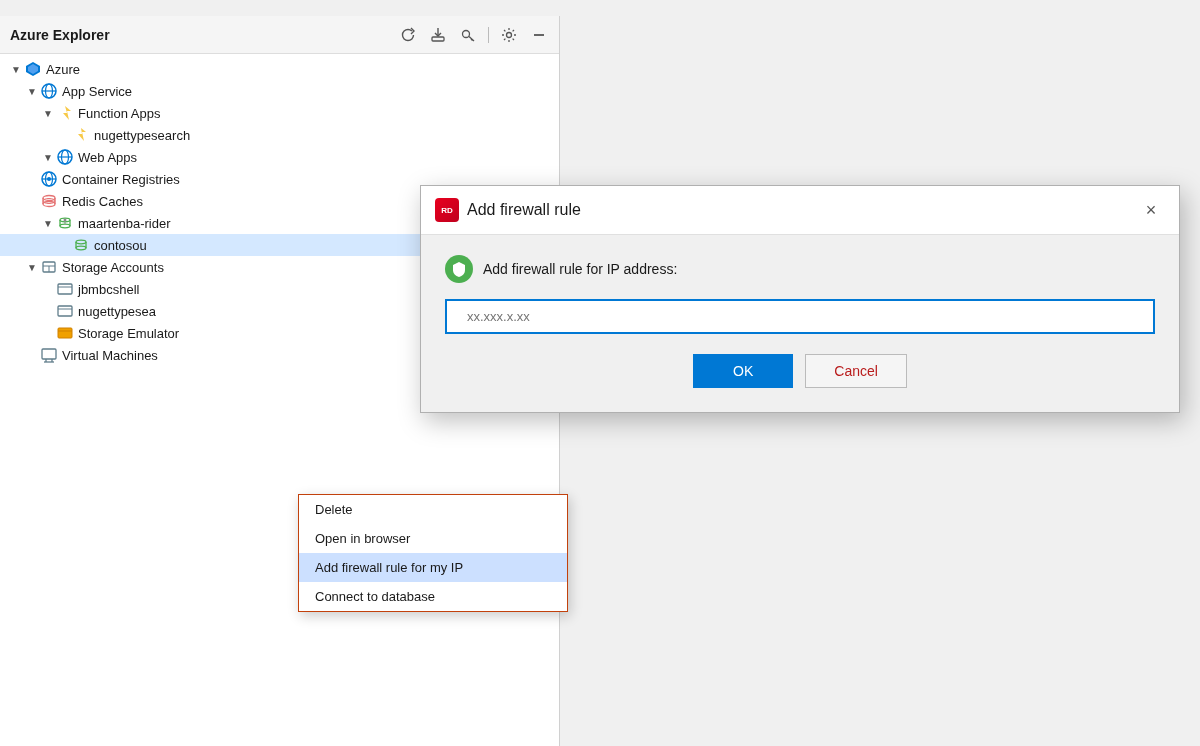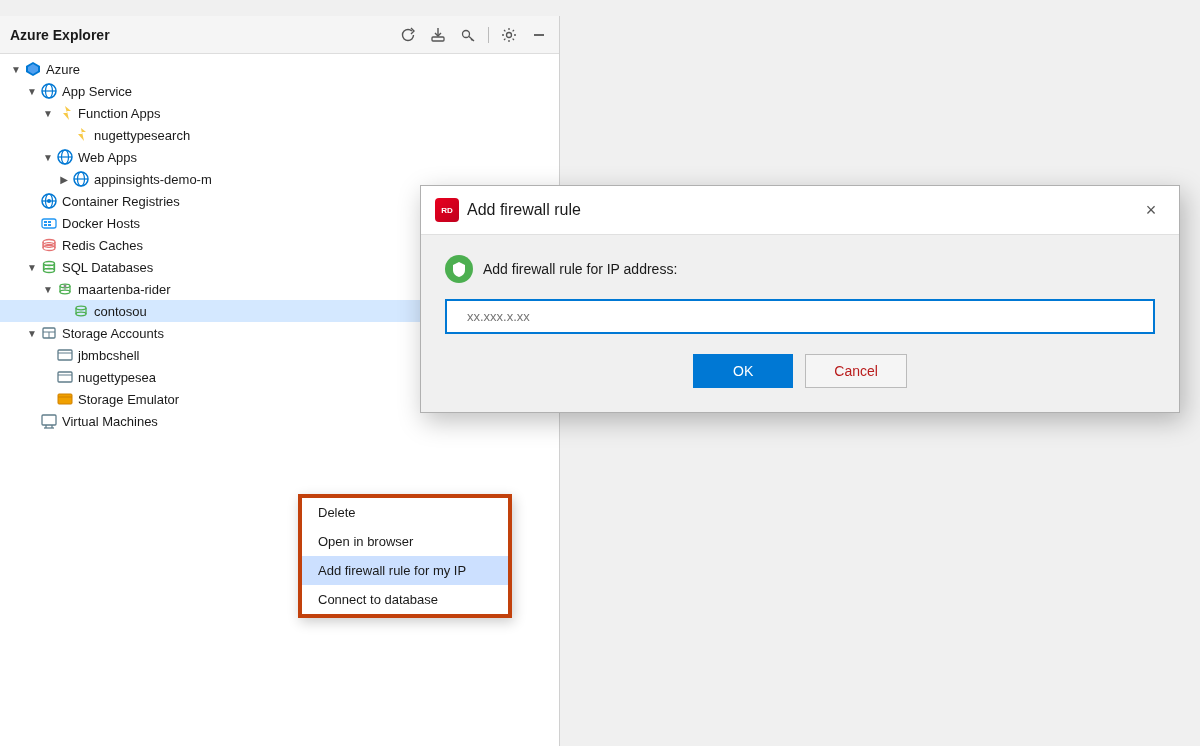--- a/index.html
+++ b/index.html
@@ -125,23 +125,23 @@
       width: 16px;
       height: 16px;
       flex-shrink: 0;
     }
 
     
     .context-menu {
       position: absolute;
       top: 494px;
       left: 298px;
-      width: 214px;
+      width: 270px;
       background: #ffffff;
-      border: 4px solid #c2410c;
+      border: 1px solid #c2410c;
       box-shadow: 2px 4px 12px rgba(0,0,0,0.2);
       z-index: 100;
     }
 
     .context-menu-item {
       padding: 7px 16px;
       cursor: pointer;
       font-size: 13px;
       color: #1a1a1a;
     }
@@ -402,86 +402,49 @@
       <span class="node-icon">
         <svg class="svg-icon" viewBox="0 0 16 16">
           <circle cx="8" cy="8" r="7" fill="none" stroke="#0078d4" stroke-width="1.5"></circle>
           <ellipse cx="8" cy="8" rx="3.5" ry="7" fill="none" stroke="#0078d4" stroke-width="1.2"></ellipse>
           <line x1="1" y1="8" x2="15" y2="8" stroke="#0078d4" stroke-width="1.2"></line>
         </svg>
       </span>
       <span class="node-label">Web Apps</span>
     </div>
 
-    <div class="tree-item indent-4">
-      <span class="expand-arrow collapsed"></span>
-      <span class="node-icon">
-        <svg class="svg-icon" viewBox="0 0 16 16">
-          <circle cx="8" cy="8" r="7" fill="none" stroke="#0078d4" stroke-width="1.5"></circle>
-          <ellipse cx="8" cy="8" rx="3.5" ry="7" fill="none" stroke="#0078d4" stroke-width="1.2"></ellipse>
-          <line x1="1" y1="8" x2="15" y2="8" stroke="#0078d4" stroke-width="1.2"></line>
-        </svg>
-      </span>
-      <span class="node-label">appinsights-demo-m</span>
-    </div>
 
     <div class="tree-item indent-2">
       <span class="expand-arrow leaf"></span>
       <span class="node-icon">
         <svg class="svg-icon" viewBox="0 0 16 16">
           <circle cx="8" cy="8" r="7" fill="none" stroke="#0078d4" stroke-width="1.5"></circle>
           <ellipse cx="8" cy="8" rx="3.5" ry="7" fill="none" stroke="#0078d4" stroke-width="1.2"></ellipse>
           <line x1="1" y1="8" x2="15" y2="8" stroke="#0078d4" stroke-width="1.2"></line>
           <circle cx="8" cy="8" r="2" fill="#0078d4"></circle>
         </svg>
       </span>
       <span class="node-label">Container Registries</span>
     </div>
 
-    <div class="tree-item indent-2">
-      <span class="expand-arrow leaf"></span>
-      <span class="node-icon">
-        <svg class="svg-icon" viewBox="0 0 16 16">
-          <rect x="1" y="4" width="14" height="9" rx="2" fill="none" stroke="#2196f3" stroke-width="1.3"></rect>
-          <rect x="3" y="6" width="3" height="2" fill="#2196f3"></rect>
-          <rect x="7" y="6" width="3" height="2" fill="#2196f3"></rect>
-          <rect x="7" y="9" width="3" height="2" fill="#2196f3"></rect>
-          <rect x="3" y="9" width="3" height="2" fill="#2196f3"></rect>
-        </svg>
-      </span>
-      <span class="node-label">Docker Hosts</span>
-    </div>
 
     <div class="tree-item indent-2">
       <span class="expand-arrow leaf"></span>
       <span class="node-icon">
         <svg class="svg-icon" viewBox="0 0 16 16">
           <ellipse cx="8" cy="5" rx="6" ry="2.5" fill="none" stroke="#e57373" stroke-width="1.3"></ellipse>
           <line x1="2" y1="5" x2="2" y2="11" stroke="#e57373" stroke-width="1.3"></line>
           <line x1="14" y1="5" x2="14" y2="11" stroke="#e57373" stroke-width="1.3"></line>
           <ellipse cx="8" cy="11" rx="6" ry="2.5" fill="none" stroke="#e57373" stroke-width="1.3"></ellipse>
           <ellipse cx="8" cy="8" rx="6" ry="2.5" fill="none" stroke="#e57373" stroke-width="1"></ellipse>
         </svg>
       </span>
       <span class="node-label">Redis Caches</span>
     </div>
 
-    <div class="tree-item indent-2">
-      <span class="expand-arrow expanded"></span>
-      <span class="node-icon">
-        <svg class="svg-icon" viewBox="0 0 16 16">
-          <ellipse cx="8" cy="4.5" rx="5.5" ry="2" fill="none" stroke="#4caf50" stroke-width="1.3"></ellipse>
-          <line x1="2.5" y1="4.5" x2="2.5" y2="11.5" stroke="#4caf50" stroke-width="1.3"></line>
-          <line x1="13.5" y1="4.5" x2="13.5" y2="11.5" stroke="#4caf50" stroke-width="1.3"></line>
-          <ellipse cx="8" cy="11.5" rx="5.5" ry="2" fill="none" stroke="#4caf50" stroke-width="1.3"></ellipse>
-          <ellipse cx="8" cy="8" rx="5.5" ry="2" fill="none" stroke="#4caf50" stroke-width="1"></ellipse>
-        </svg>
-      </span>
-      <span class="node-label">SQL Databases</span>
-    </div>
 
     <div class="tree-item indent-3">
       <span class="expand-arrow expanded"></span>
       <span class="node-icon">
         <svg class="svg-icon" viewBox="0 0 16 16">
           <ellipse cx="8" cy="5" rx="5" ry="1.8" fill="none" stroke="#4caf50" stroke-width="1.3"></ellipse>
           <line x1="3" y1="5" x2="3" y2="11" stroke="#4caf50" stroke-width="1.3"></line>
           <line x1="13" y1="5" x2="13" y2="11" stroke="#4caf50" stroke-width="1.3"></line>
           <ellipse cx="8" cy="11" rx="5" ry="1.8" fill="none" stroke="#4caf50" stroke-width="1.3"></ellipse>
           <circle cx="8" cy="5" r="1.5" fill="#888"></circle>

